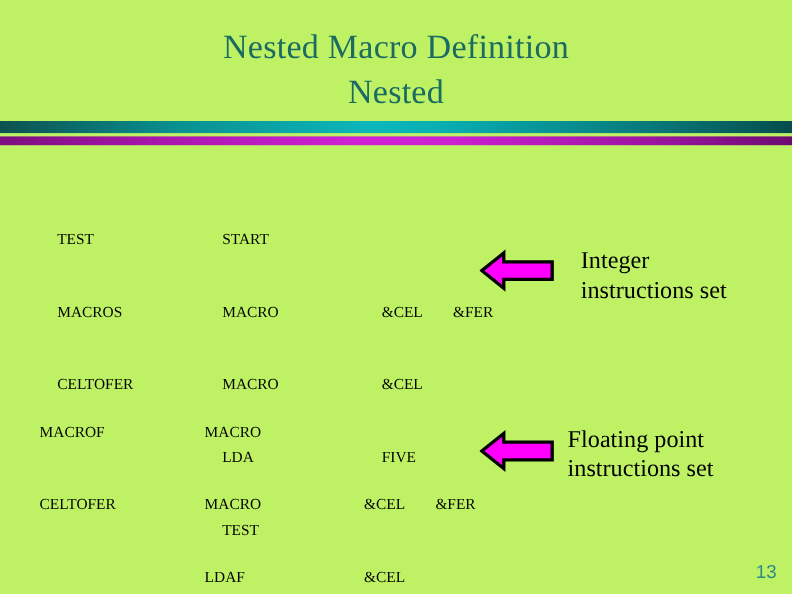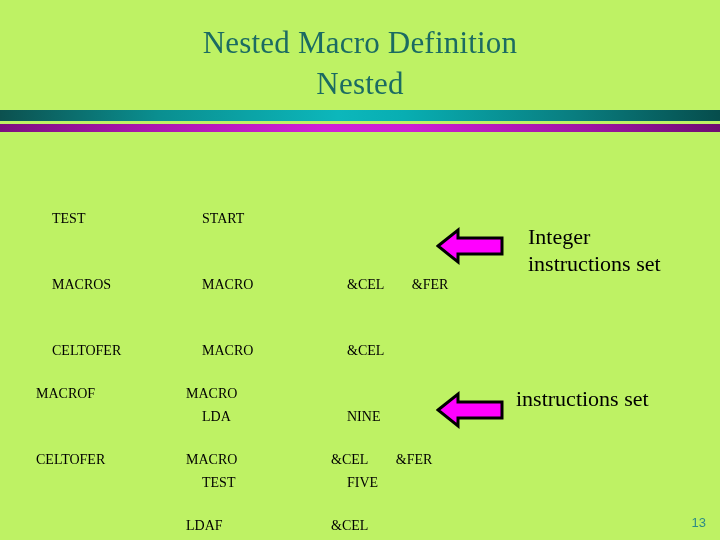--- a/index.html
+++ b/index.html
@@ -116,21 +116,21 @@
   }
   .callout-1 { left: 528px; top: 223px; }
   .callout-2 { left: 516px; top: 385px; }
 
   
   .page-number {
     position: absolute;
     right: 14px;
     bottom: 10px;
     font-family: "Liberation Sans", "DejaVu Sans", sans-serif;
-    font-size: 13px;
+    font-size: 17px;
     color: #2e8b86;
   }
 </style>
 </head>
 <body>
 
 <div class="slide">
 
   <div class="title-block">
     <div class="title-line">Nested Macro Definition</div>
@@ -156,21 +156,20 @@
     
     
     
     
   </div>
 
   <div class="code-block block1 col-operand">
     <div class="spacer-line"></div>
     <div class="code-line">&amp;CEL        &amp;FER</div>
     <div class="code-line">&amp;CEL</div>
-    <div class="code-line">NINE</div>
     <div class="code-line">FIVE</div>
     
     
   </div>
 
   <div class="arrow arrow-1">
     <svg viewBox="0 0 68 40" xmlns="http://www.w3.org/2000/svg">
       <polygon points="2,20 22,4 22,12 66,12 66,28 22,28 22,36" fill="#ff00ff" stroke="#000000" stroke-width="3" stroke-linejoin="miter"></polygon>
     </svg>
   </div>
@@ -207,18 +206,19 @@
     
   </div>
 
   <div class="arrow arrow-2">
     <svg viewBox="0 0 68 40" xmlns="http://www.w3.org/2000/svg">
       <polygon points="2,20 22,4 22,12 66,12 66,28 22,28 22,36" fill="#ff00ff" stroke="#000000" stroke-width="3" stroke-linejoin="miter"></polygon>
     </svg>
   </div>
 
   <div class="callout callout-2">
+    <div>Floating point</div>
     <div>instructions set</div>
   </div>
 
   <div class="page-number">13</div>
 
 </div>
 
 </body></html>

